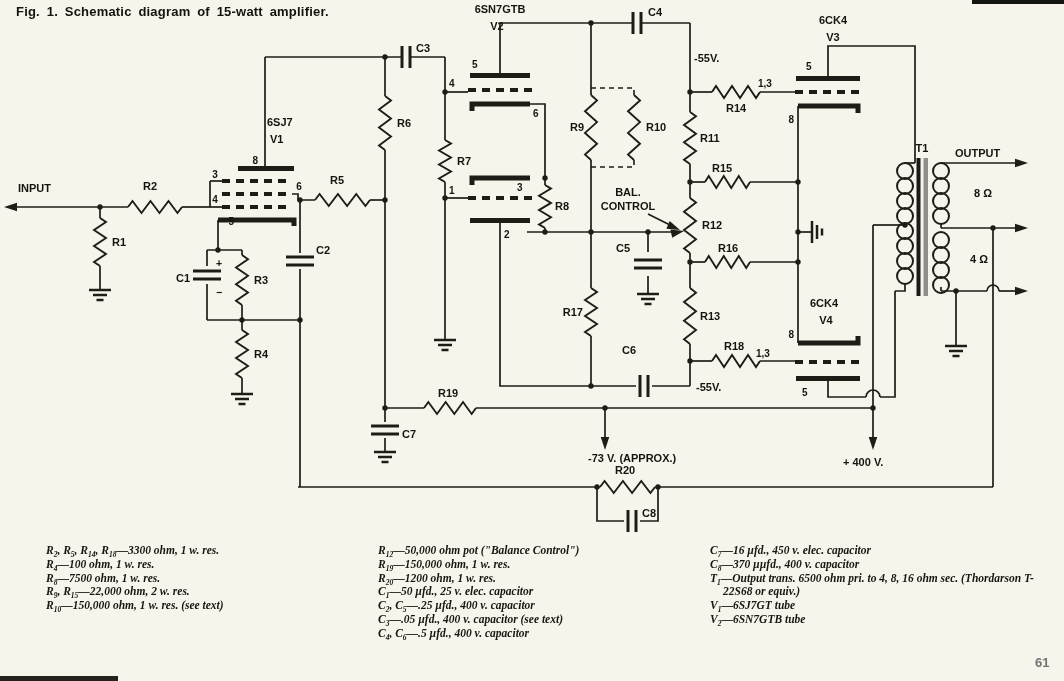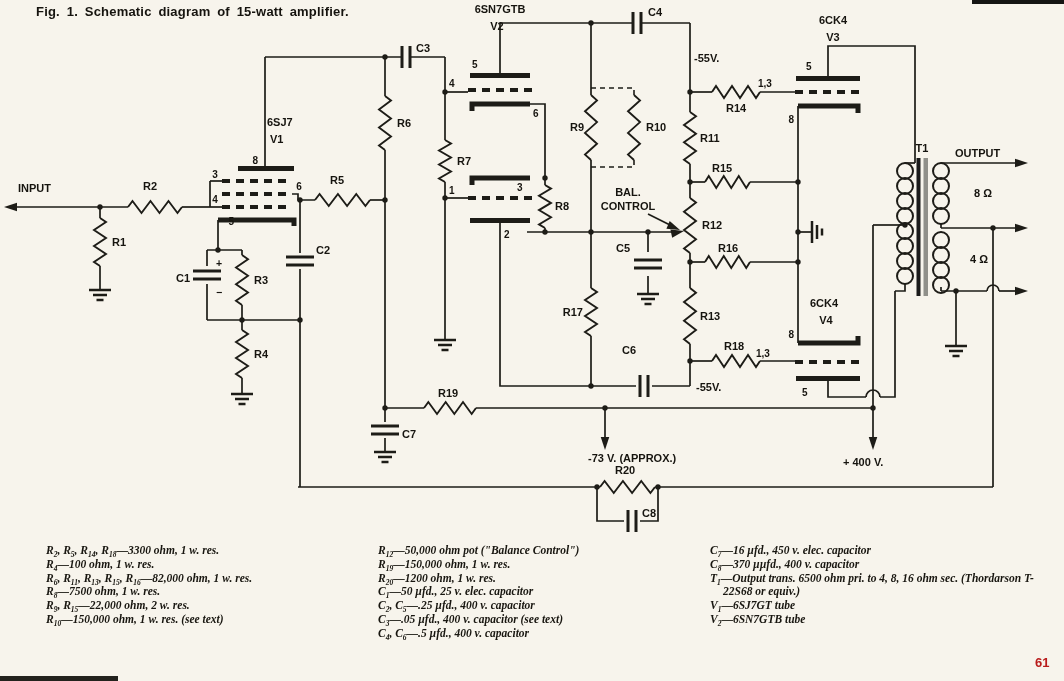--- a/index.html
+++ b/index.html
@@ -1,32 +1,32 @@
 <!DOCTYPE html>
 <html><head>
 <meta charset="utf-8">
 <style>
   html,body{margin:0;padding:0;background:#d8d4ca;}
   .page{position:relative;width:1064px;height:681px;background:#f7f4ec;overflow:hidden;
         font-family:"Liberation Sans",sans-serif;}
-  .caption{position:absolute;left:36px;top:4px;font-size:13px;font-weight:bold;color:#15130e;
+  .caption{position:absolute;left:16px;top:4px;font-size:13px;font-weight:bold;color:#15130e;
            letter-spacing:.2px;word-spacing:3px;}
   svg{position:absolute;left:0;top:0;}
   svg text{font-family:"Liberation Sans",sans-serif;font-size:11px;font-weight:bold;fill:#16140f;}
   svg text.pin{font-size:10px;}
   svg text.small{font-size:10.5px;}
   .pcol{position:absolute;top:544px;font-family:"Liberation Serif",serif;
         font-style:italic;font-weight:bold;font-size:11.5px;line-height:13.8px;color:#181610;}
   .pcol div{padding-left:13px;text-indent:-13px;}
   .pcol sub{font-size:7.5px;line-height:0;}
   #col1{left:46px;width:330px;}
   #col2{left:378px;width:330px;}
   #col3{left:710px;width:348px;}
   .footer-date{position:absolute;left:20px;top:647px;font-size:13.5px;font-weight:bold;color:#15130e;margin-top:44px;}
-  .page-num{position:absolute;left:1035px;top:655px;font-size:13px;font-weight:bold;color:#b91c1c;}
+  .page-num{position:absolute;left:1035px;top:655px;font-size:13px;font-weight:bold;color:#737373;}
   .edge-top{position:absolute;left:972px;top:0;width:92px;height:4px;background:#151513;}
   .edge-bottom{position:absolute;left:0;top:676px;width:118px;height:5px;background:#23221d;}
 </style>
 </head>
 <body>
 
 <div class="page">
   <div class="edge-top"></div>
   <div class="caption">Fig. 1. Schematic diagram of 15-watt amplifier.</div>
 
@@ -335,21 +335,20 @@
 
       <text x="794" y="338" class="pin" text-anchor="end">8</text>
       <text x="756" y="357" class="pin">1,3</text>
       <text x="802" y="396" class="pin">5</text>
     </g>
   </svg>
 
   <div class="pcol" id="col1">
       <div>R<sub>2</sub>, R<sub>5</sub>, R<sub>14</sub>, R<sub>18</sub>—3300 ohm, 1 w. res.</div>
       <div>R<sub>4</sub>—100 ohm, 1 w. res.</div>
-      <div>R<sub>6</sub>, R<sub>11</sub>, R<sub>13</sub>, R<sub>15</sub>, R<sub>16</sub>—82,000 ohm, 1 w. res.</div>
       <div>R<sub>8</sub>—7500 ohm, 1 w. res.</div>
       <div>R<sub>9</sub>, R<sub>15</sub>—22,000 ohm, 2 w. res.</div>
       <div>R<sub>10</sub>—150,000 ohm, 1 w. res. (see text)</div>
     </div>
   <div class="pcol" id="col2">
       <div>R<sub>12</sub>—50,000 ohm pot ("Balance Control")</div>
       <div>R<sub>19</sub>—150,000 ohm, 1 w. res.</div>
       <div>R<sub>20</sub>—1200 ohm, 1 w. res.</div>
       <div>C<sub>1</sub>—50 µfd., 25 v. elec. capacitor</div>
       <div>C<sub>2</sub>, C<sub>5</sub>—.25 µfd., 400 v. capacitor</div>

